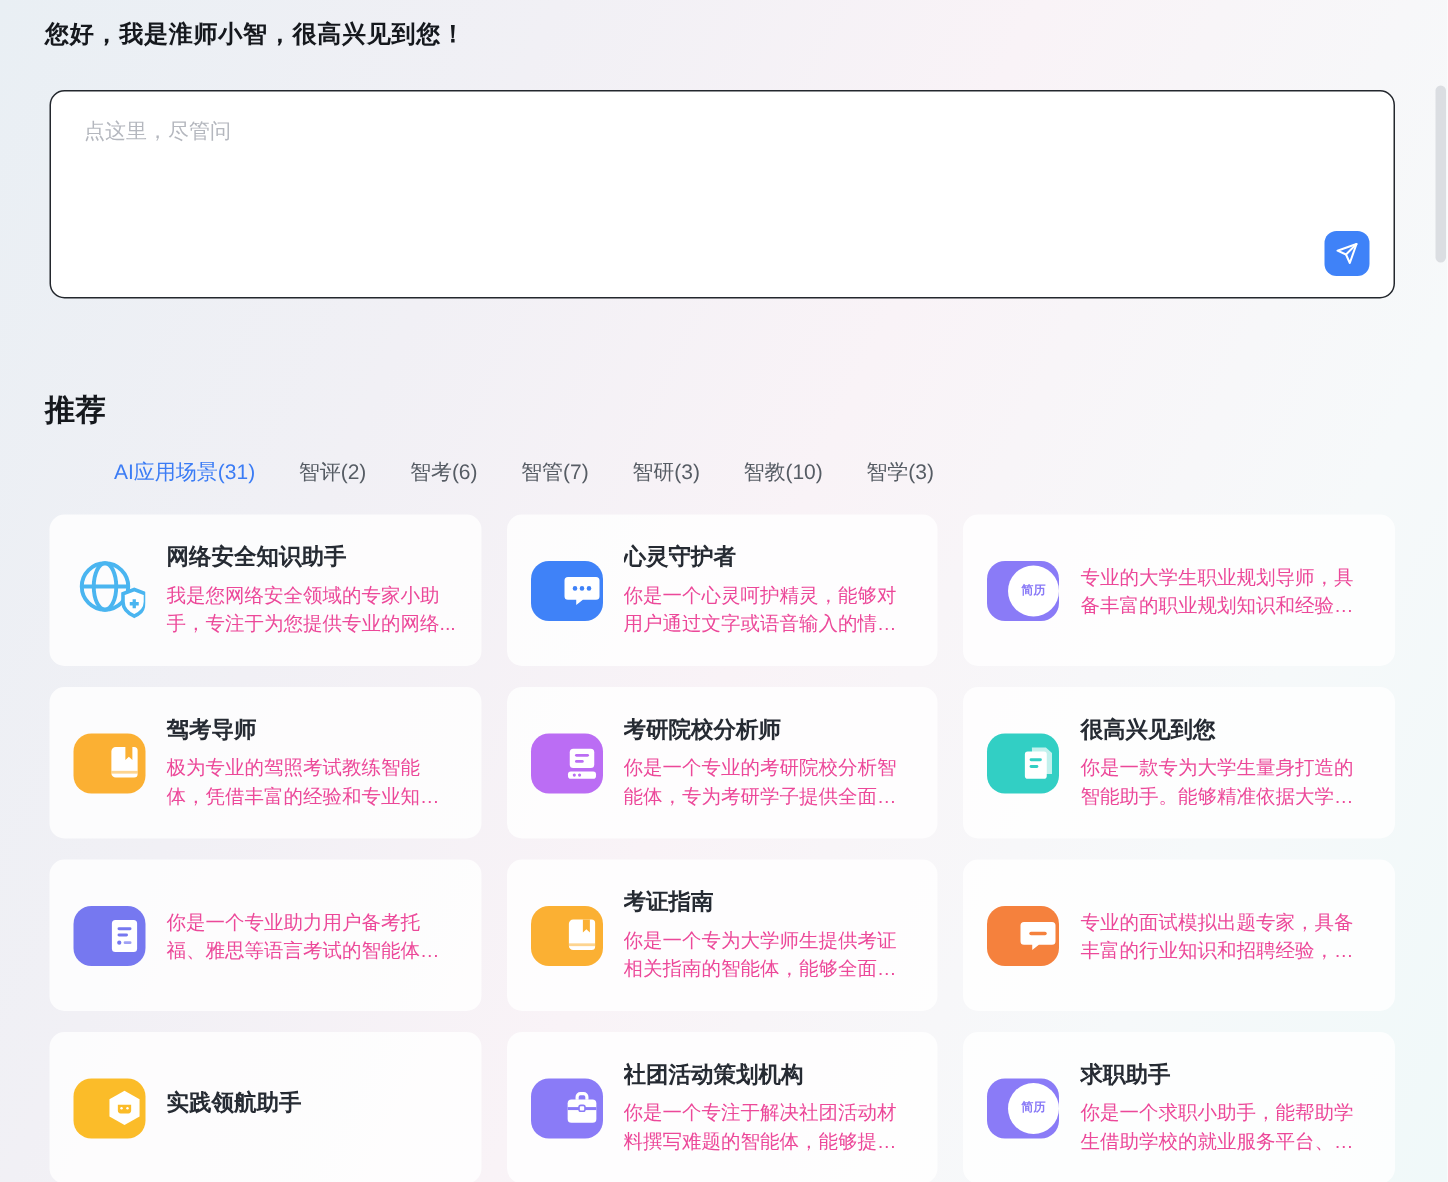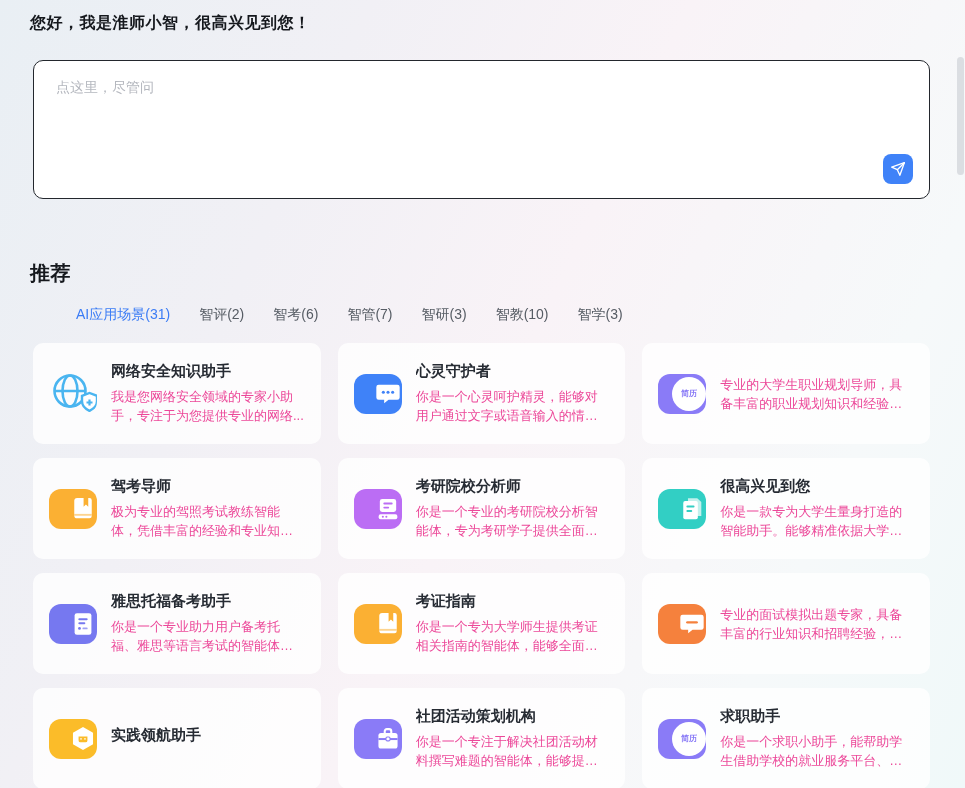--- a/index.html
+++ b/index.html
@@ -190,21 +190,20 @@
     <div class="card-icon" style="background: rgb(118, 120, 240); color: rgb(118, 120, 240);">
         <svg viewBox="0 0 24 24">
       <rect x="4.8" y="2.8" width="14.4" height="18.4" rx="2" fill="#fff"></rect>
       <rect x="8" y="7" width="8" height="1.7" rx=".85" fill="currentColor"></rect>
       <rect x="8" y="10.6" width="6" height="1.7" rx=".85" fill="currentColor"></rect>
       <circle cx="9" cy="15.8" r="1.2" fill="currentColor"></circle>
       <rect x="11.5" y="15" width="4.5" height="1.6" rx=".8" fill="currentColor" opacity=".7"></rect>
     </svg>
       </div>
     <div class="card-texts">
-      <div class="card-title">雅思托福备考助手</div>
       <div class="card-desc">你是一个专业助力用户备考托福、雅思等语言考试的智能体。 ## ...</div>
     </div>
   </div>
     <div class="card">
     <div class="card-icon" style="background: rgb(251, 176, 51); color: rgb(251, 176, 51);">
         <svg viewBox="0 0 24 24">
       <path d="M7 2.5h10.5A2 2 0 0 1 19.5 4.5v13.5a2 2 0 0 1-2 2H7a2.5 2.5 0 0 1-2.5-2.5V5A2.5 2.5 0 0 1 7 2.5z" fill="#fff"></path>
       <path d="M12.5 2.5h4v7.5l-2-1.8-2 1.8z" fill="currentColor"></path>
       <rect x="4.5" y="16.2" width="15" height="1.6" fill="currentColor" opacity=".55"></rect>
     </svg>

